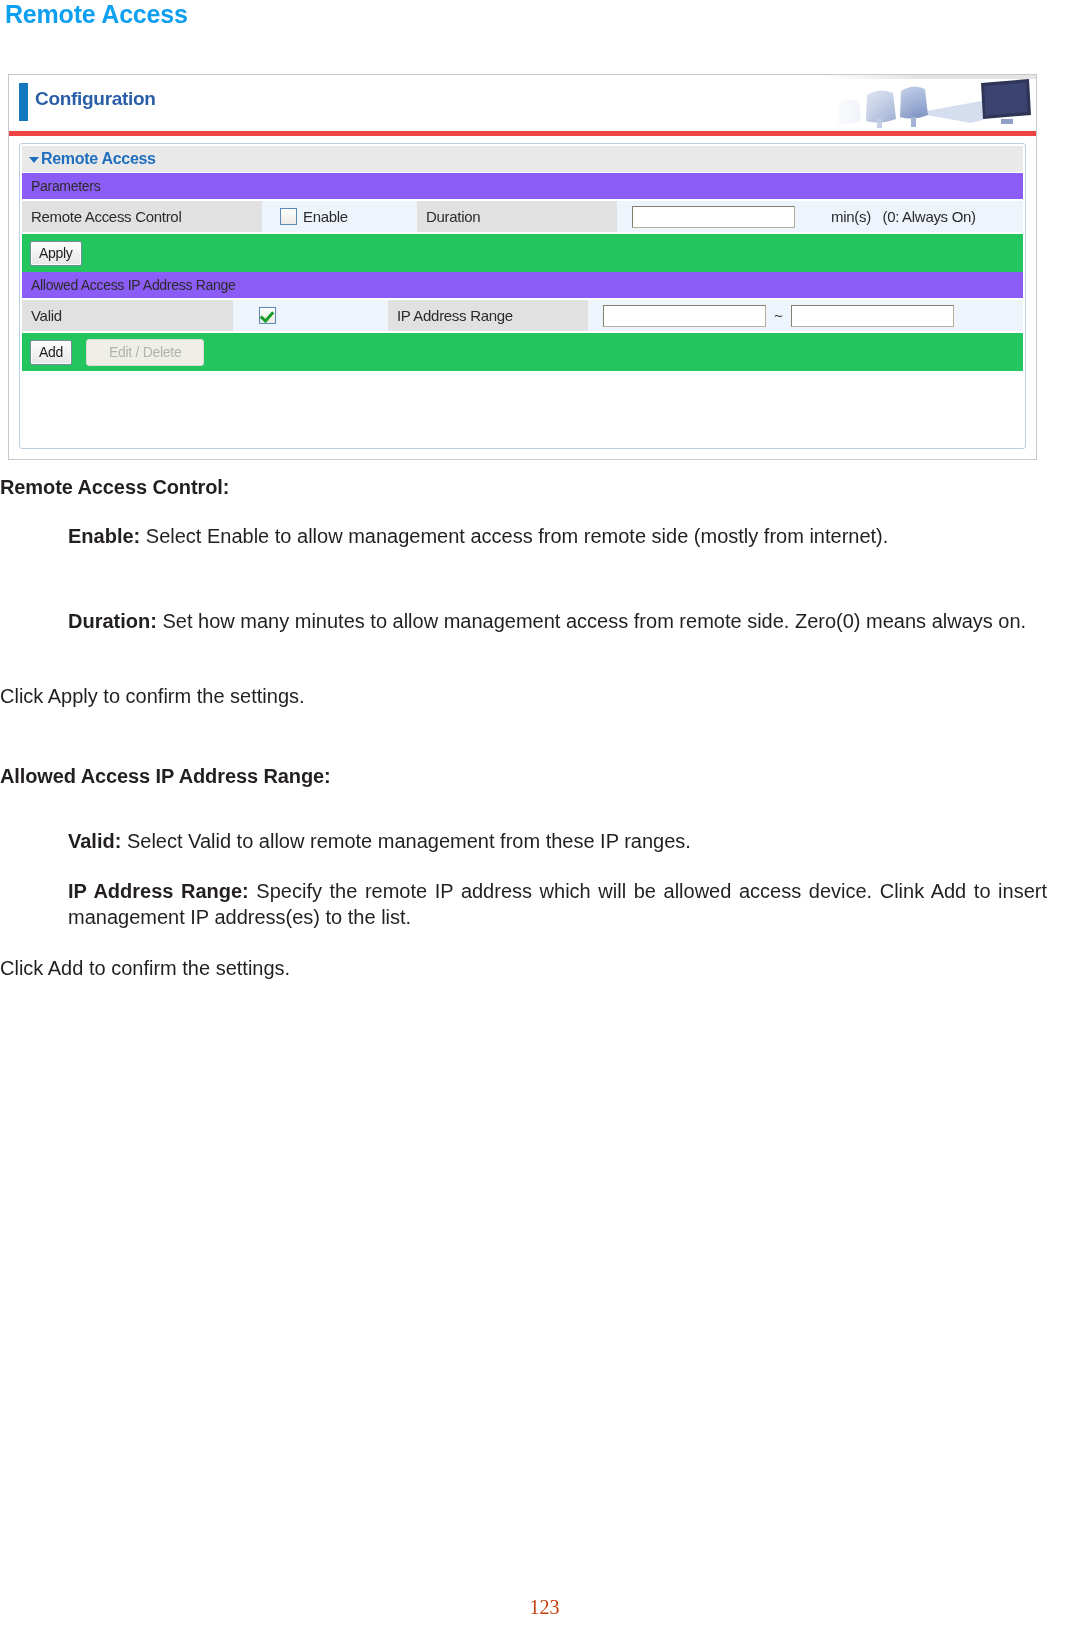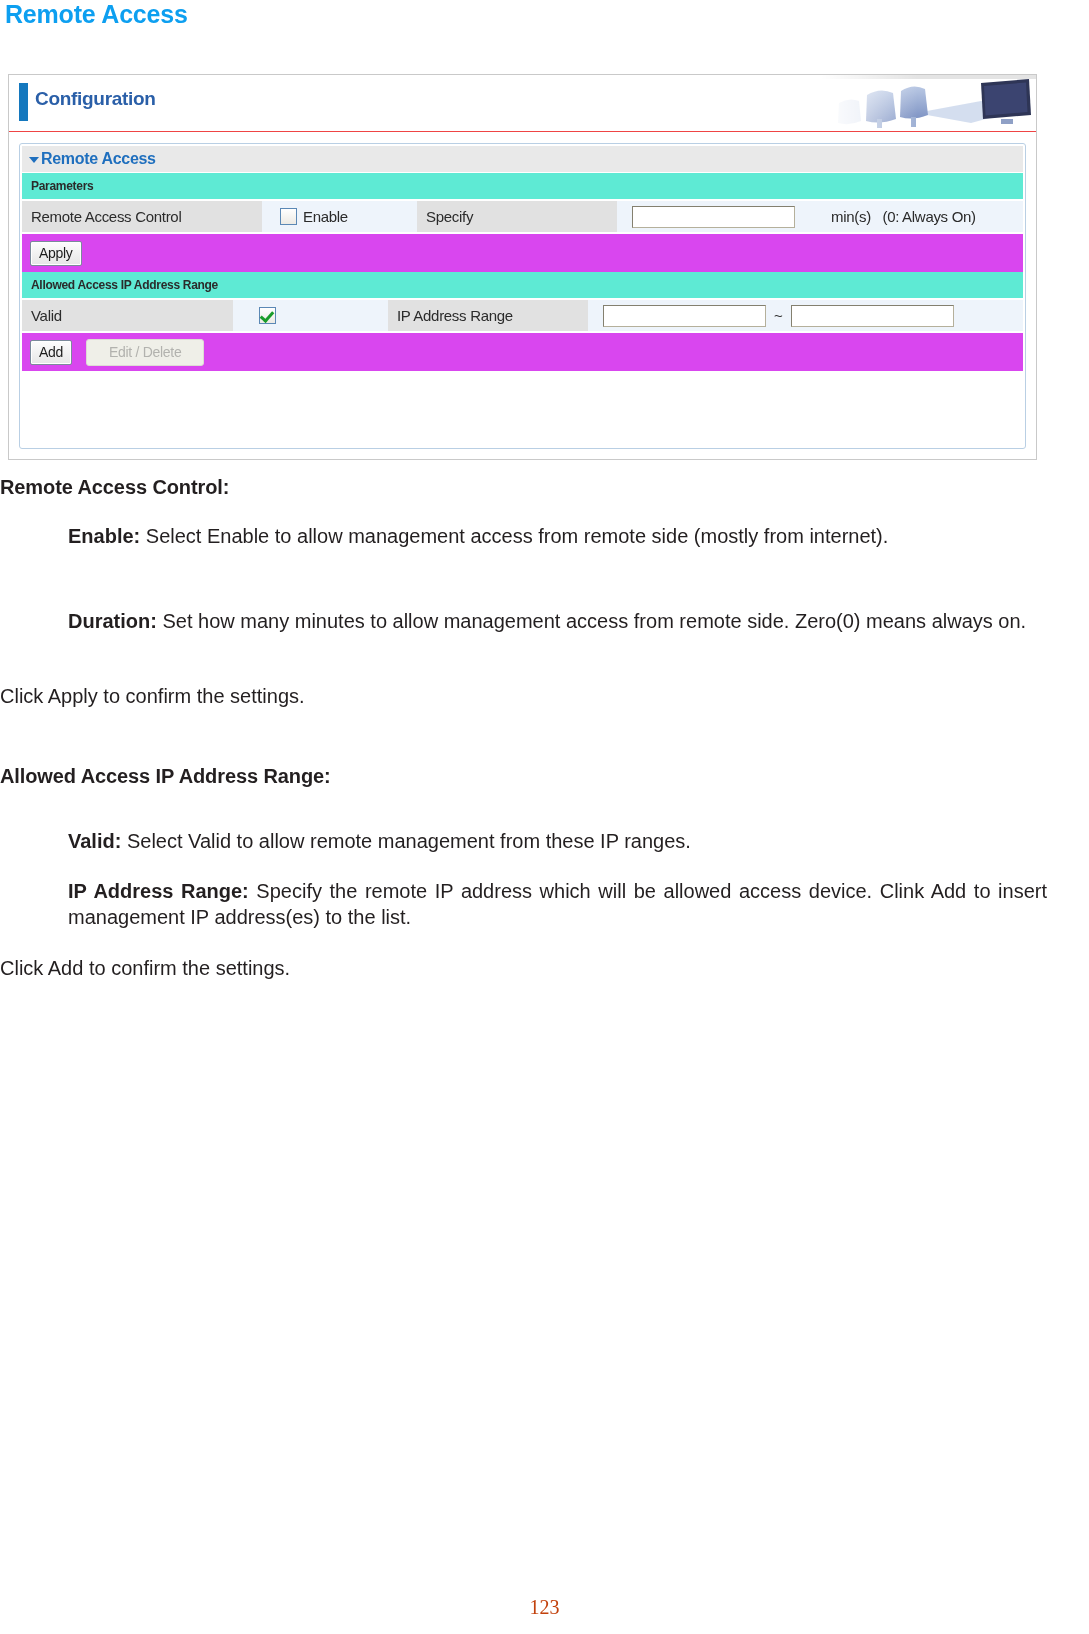--- a/index.html
+++ b/index.html
@@ -37,21 +37,21 @@
     height: 386px;
     background: #ffffff;
     border: 1px solid #c9c9c9;
     box-sizing: border-box;
   }
 
   
   .config-bar {
     position: relative;
     height: 56px;
-    border-bottom: 1px solid #ef4444;
+    border-bottom: 5px solid #ef4444;
     background: #ffffff;
     overflow: hidden;
   }
   .config-accent {
     position: absolute;
     left: 10px;
     top: 8px;
     width: 9px;
     height: 38px;
     background: #1478be;
@@ -107,26 +107,26 @@
     border-left: 5px solid transparent;
     border-right: 5px solid transparent;
     border-top: 6px solid #1f6fbe;
     margin-right: 2px;
     position: relative;
     top: 1px;
   }
 
   .grp-head {
     height: 26px;
-    background: #5eead4;
+    background: #8b5cf6;
     display: flex;
     align-items: center;
     padding-left: 9px;
-    font-size: 12px;
-    font-weight: bold;
+    font-size: 14px;
+    font-weight: normal;
     color: #2b2b2b;
     letter-spacing: -0.3px;
   }
 
   .row {
     display: flex;
     align-items: stretch;
     height: 31px;
     background: #eef4fb;
     margin-top: 2px;
@@ -198,21 +198,21 @@
     padding: 0 3px;
     outline: none;
   }
   .ti-dur { width: 163px; }
   .ti-ip  { width: 163px; }
   .tilde  { font-size: 15px; margin: 0 8px; color: #2b2b2b; }
 
   
   .btn-bar {
     height: 38px;
-    background: #d946ef;
+    background: #22c55e;
     display: flex;
     align-items: center;
     padding-left: 8px;
     margin-top: 2px;
   }
   .btn {
     font-family: "Liberation Sans", sans-serif;
     font-size: 14px;
     color: #1d1d1d;
     letter-spacing: -0.3px;
@@ -316,21 +316,21 @@
     </div>
 
     <div class="grp-head">Parameters</div>
 
     <div class="row">
       <div class="cell-label w-rac">Remote Access Control</div>
       <div class="cell-field w-chk">
         <span class="cb"></span>
         <span class="cb-text">Enable</span>
       </div>
-      <div class="cell-label w-dur">Specify</div>
+      <div class="cell-label w-dur">Duration</div>
       <div class="cell-field w-inp">
         <input class="ti ti-dur" type="text" value="" style="">
       </div>
       <div class="cell-field w-unit">min(s)   (0: Always On)</div>
     </div>
 
     <div class="btn-bar">
       <button class="btn">Apply</button>
     </div>
 

